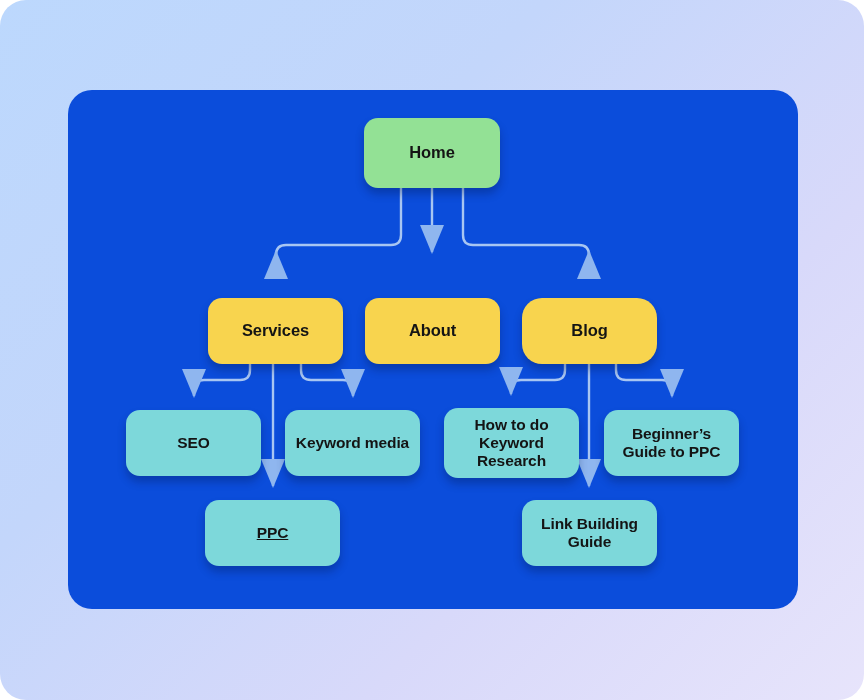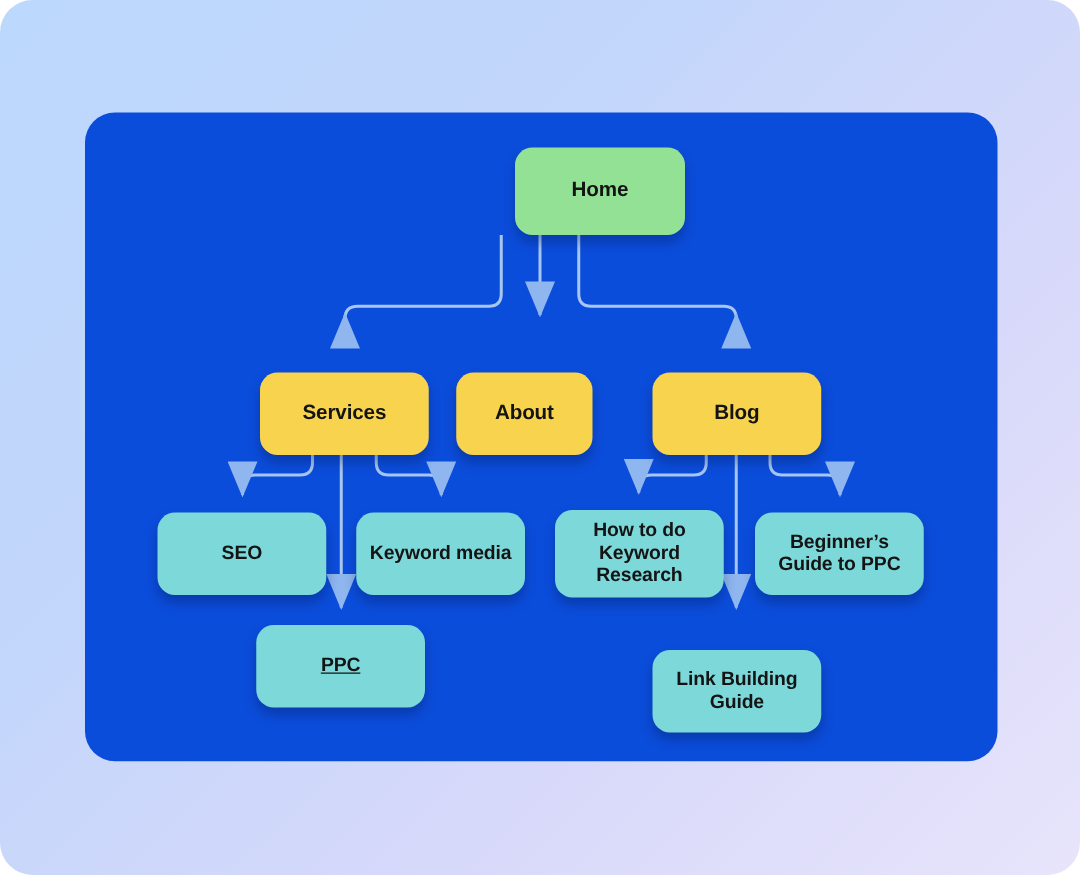--- a/index.html
+++ b/index.html
@@ -108,31 +108,31 @@
         <path d="M205,242 L205,396" marker-end="url(#arrow)"></path>
 
         <path d="M497,242 L497,280 Q497,290 487,290 L453,290 Q443,290 443,300 L443,304" marker-end="url(#arrow)"></path>
 
         <path d="M548,242 L548,280 Q548,290 558,290 L594,290 Q604,290 604,300 L604,306" marker-end="url(#arrow)"></path>
 
         <path d="M521,242 L521,396" marker-end="url(#arrow)"></path>
       </g>
     </svg>
 
-    <div class="node lvl-home" style="left:296px; top:28px; width:136px; height:70px;margin-left:48px;">
+    <div class="node lvl-home" style="left:296px; top:28px; width:136px; height:70px;">
       <span class="node-label">Home</span>
     </div>
 
     <div class="node lvl-2" style="left:140px; top:176px; width:135px; height:66px;">
       <span class="node-label">Services</span>
     </div>
-    <div class="node lvl-2" style="left:297px; top:176px; width:109px; height:66px;">
+    <div class="node lvl-2" style="left:297px; top:176px; width:135px; height:66px;">
       <span class="node-label">About</span>
     </div>
-    <div class="node lvl-2" style="left:454px; top:176px; width:135px; height:66px;">
+    <div class="node lvl-2" style="left:454px; top:176px; width:135px; height:66px;border-radius:20px;">
       <span class="node-label">Blog</span>
     </div>
 
     <div class="node lvl-3" style="left:58px; top:320px; width:135px; height:66px;">
       <span class="node-label">SEO</span>
     </div>
     <div class="node lvl-3" style="left:217px; top:320px; width:135px; height:66px;">
       <span class="node-label">Keyword media</span>
     </div>
     <div class="node lvl-3" style="left:536px; top:320px; width:135px; height:66px;">
@@ -140,19 +140,19 @@
 Guide to PPC</span>
     </div>
     <div class="node lvl-3" style="left:376px; top:318px; width:135px; height:70px;">
       <span class="node-label">How to do
 Keyword
 Research</span>
     </div>
     <div class="node lvl-3" style="left:137px; top:410px; width:135px; height:66px;text-decoration:underline;">
       <span class="node-label">PPC</span>
     </div>
-    <div class="node lvl-3" style="left:454px; top:410px; width:135px; height:66px;margin-top:20px;">
+    <div class="node lvl-3" style="left:454px; top:410px; width:135px; height:66px;">
       <span class="node-label">Link Building
 Guide</span>
     </div>
 
   </div>
 </div>
 
 </body></html>

